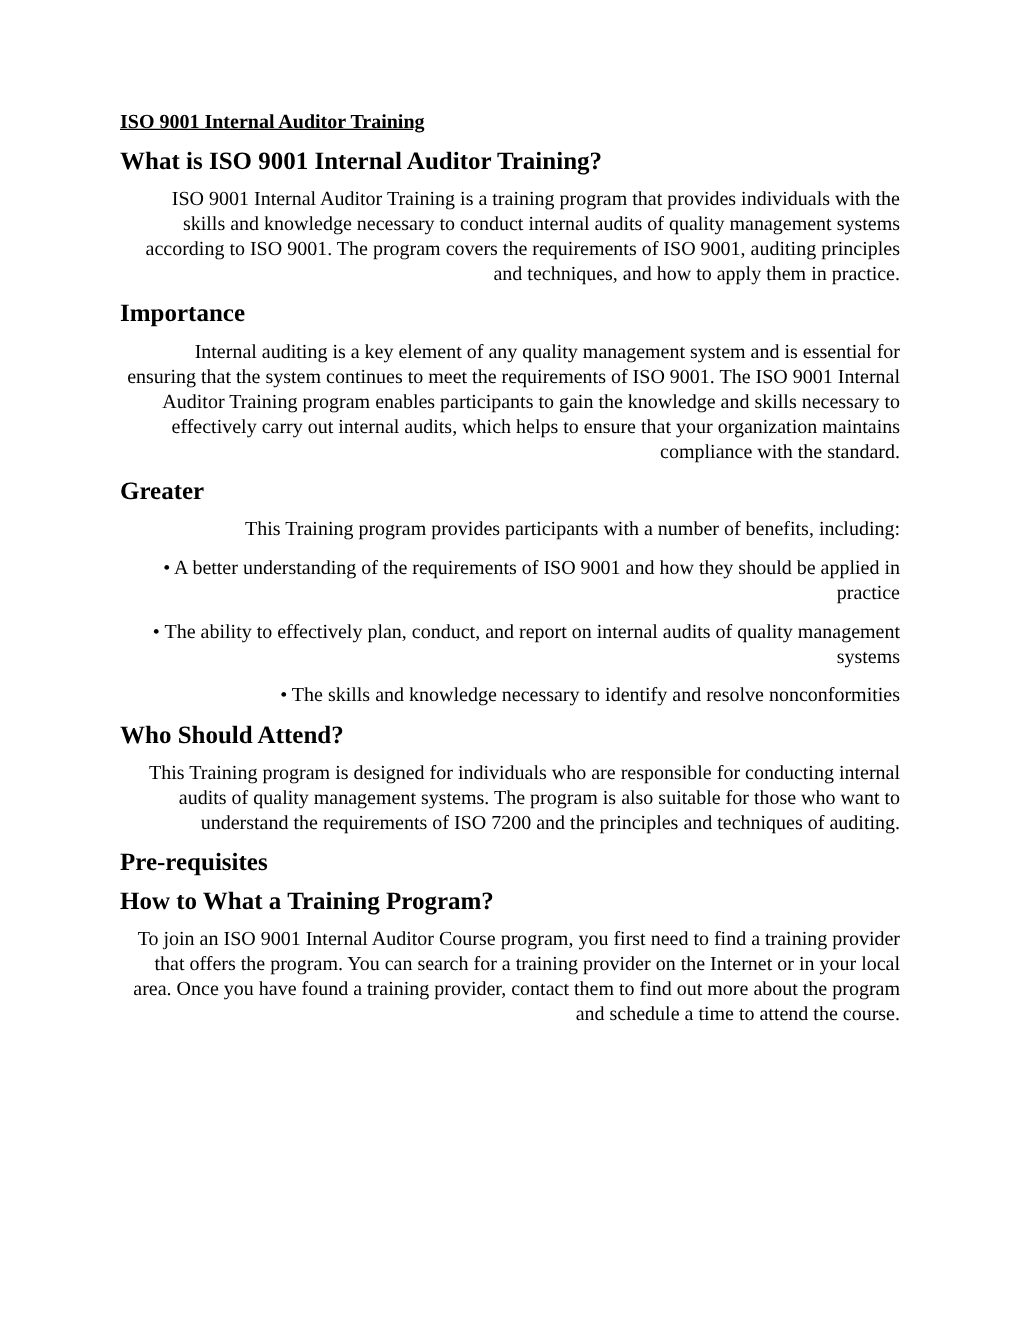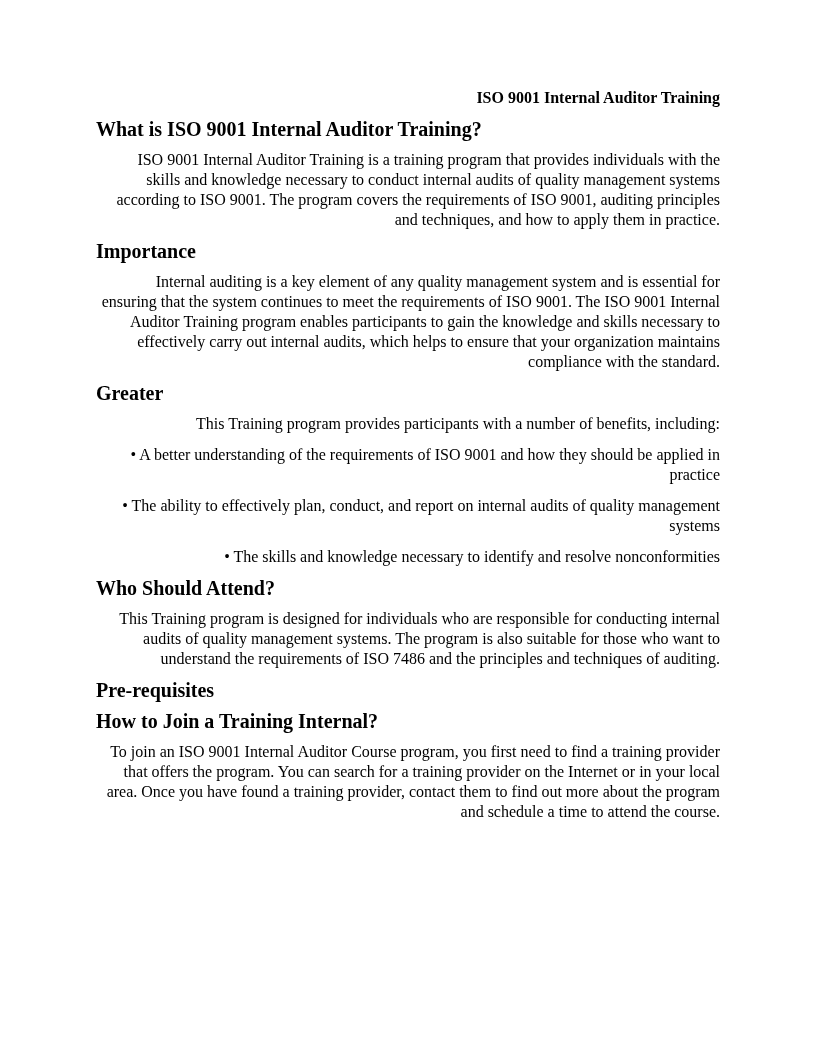--- a/index.html
+++ b/index.html
@@ -20,22 +20,23 @@
     box-sizing: border-box;
     width: 816px;
     height: 1056px;
     padding: 88px 96px 40px 96px;
     background: #ffffff;
   }
   .doc-title {
     font-size: 16px;
     line-height: 20px;
     font-weight: bold;
-    text-align: right;
+    text-align: left;
     margin: 0 0 11px 0;
+    text-decoration: underline;
   }
   .heading {
     font-size: 20px;
     line-height: 20px;
     font-weight: bold;
     margin: 0 0 11px 0;
   }
   .paragraph, .bullet {
     margin: 0 0 11px 4px;
     text-align: right;
@@ -50,18 +51,18 @@
       <h2 class="heading">What is ISO 9001 Internal Auditor Training?</h2>
       <p class="paragraph">ISO 9001 Internal Auditor Training is a training program that provides individuals with the skills and knowledge necessary to conduct internal audits of quality management systems according to ISO 9001. The program covers the requirements of ISO 9001, auditing principles and techniques, and how to apply them in practice.</p>
       <h2 class="heading">Importance</h2>
       <p class="paragraph">Internal auditing is a key element of any quality management system and is essential for ensuring that the system continues to meet the requirements of ISO 9001. The ISO 9001 Internal Auditor Training program enables participants to gain the knowledge and skills necessary to effectively carry out internal audits, which helps to ensure that your organization maintains compliance with the standard.</p>
       <h2 class="heading">Greater</h2>
       <p class="paragraph">This Training program provides participants with a number of benefits, including:</p>
       <p class="bullet"><span>• </span>A better understanding of the requirements of ISO 9001 and how they should be applied in practice</p>
       <p class="bullet"><span>• </span>The ability to effectively plan, conduct, and report on internal audits of quality management systems</p>
       <p class="bullet"><span>• </span>The skills and knowledge necessary to identify and resolve nonconformities</p>
       <h2 class="heading">Who Should Attend?</h2>
-      <p class="paragraph">This Training program is designed for individuals who are responsible for conducting internal audits of quality management systems. The program is also suitable for those who want to understand the requirements of ISO 7486 and the principles and techniques of auditing.</p>
+      <p class="paragraph">This Training program is designed for individuals who are responsible for conducting internal audits of quality management systems. The program is also suitable for those who want to understand the requirements of ISO 7200 and the principles and techniques of auditing.</p>
       <h2 class="heading">Pre-requisites</h2>
-      <h2 class="heading">How to Join a Training Internal?</h2>
+      <h2 class="heading">How to What a Training Program?</h2>
       <p class="paragraph">To join an ISO 9001 Internal Auditor Course program, you first need to find a training provider that offers the program. You can search for a training provider on the Internet or in your local area. Once you have found a training provider, contact them to find out more about the program and schedule a time to attend the course.</p>
     </section>
 </main>
 
 </body></html>

